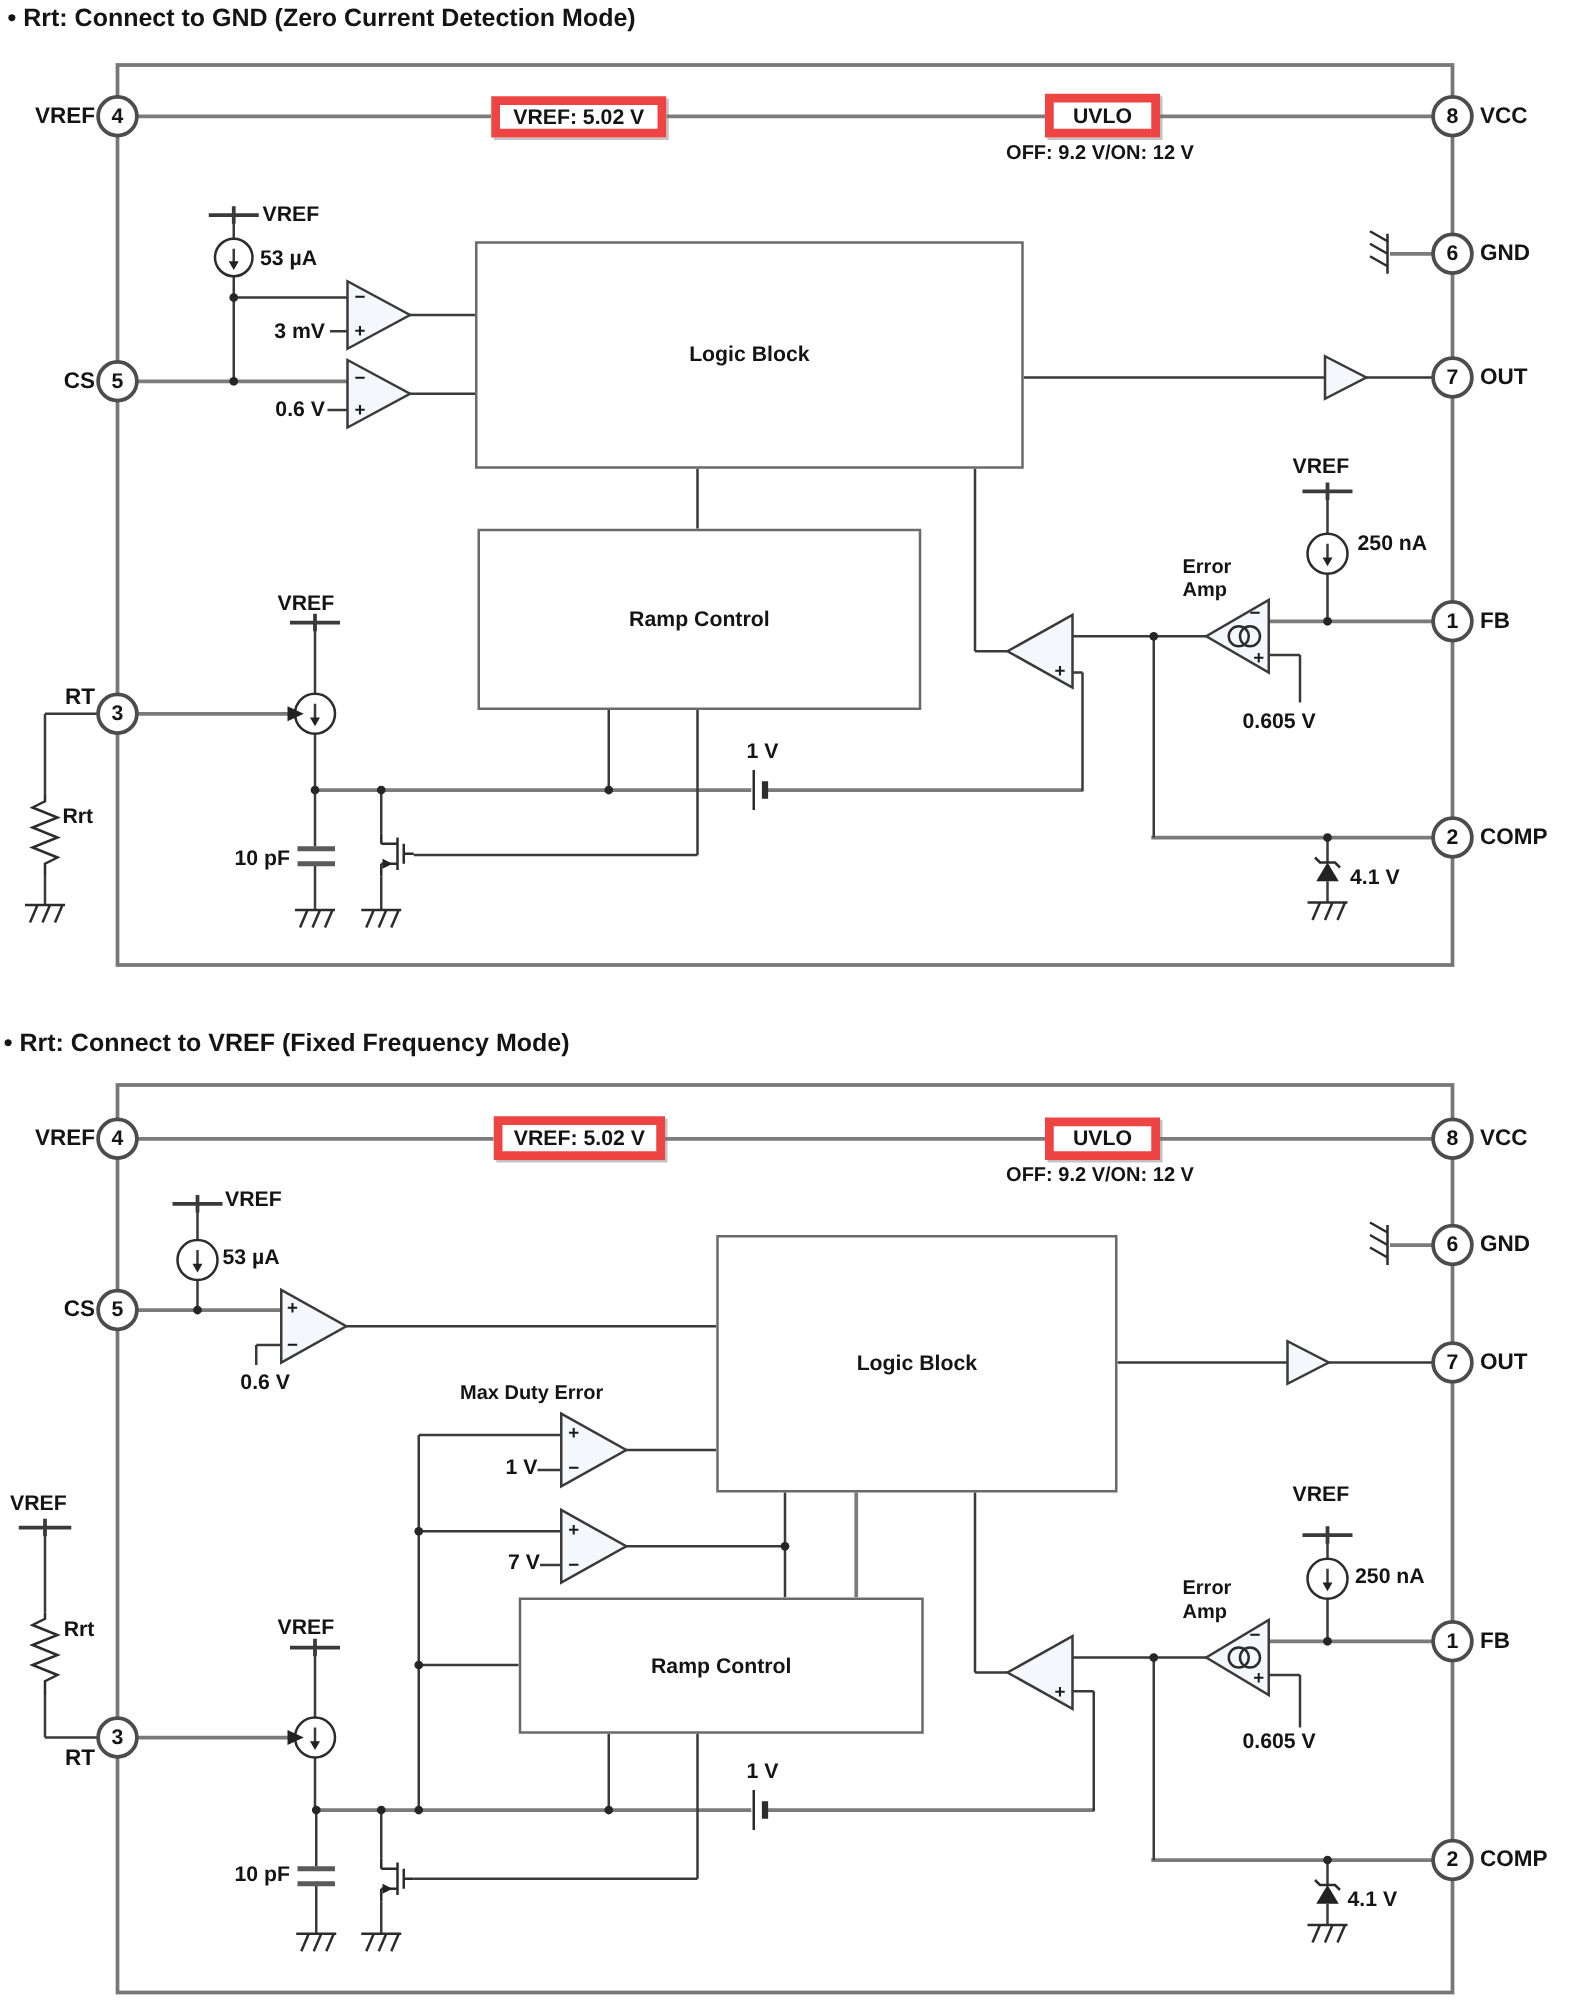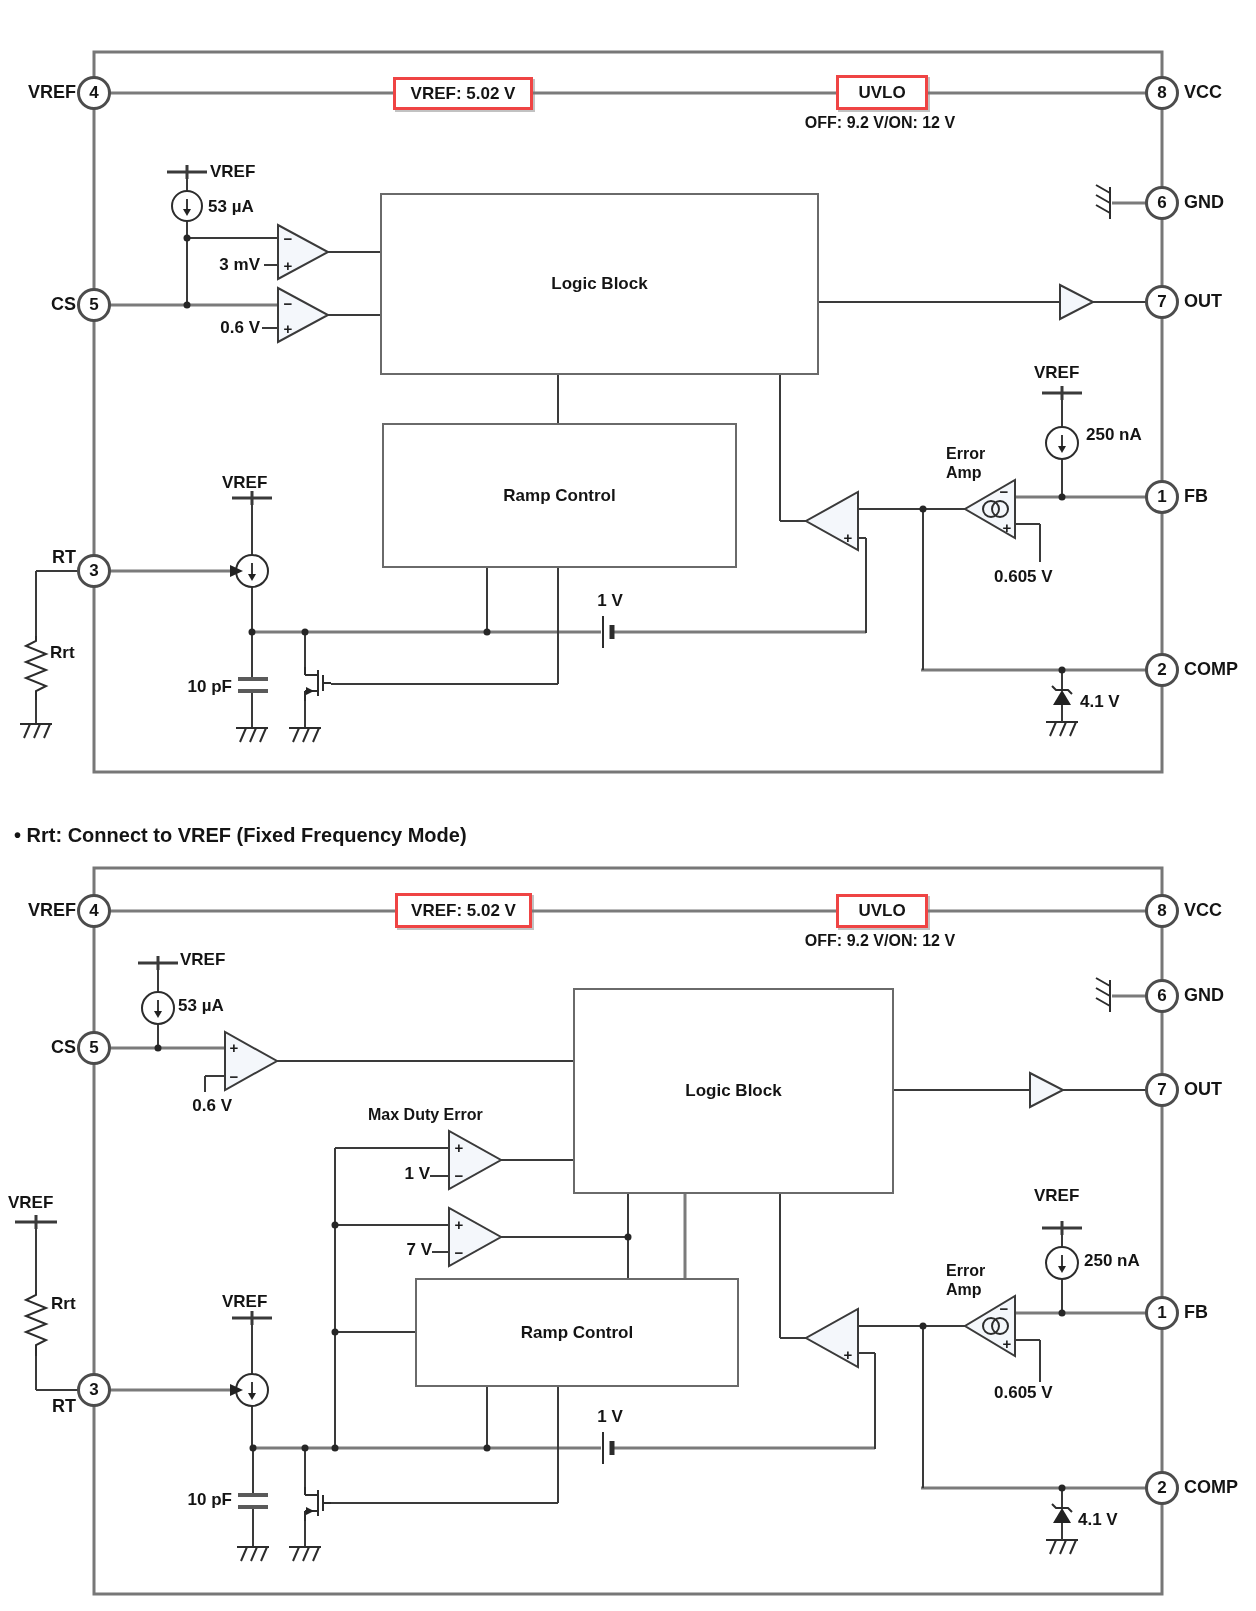--- a/index.html
+++ b/index.html
@@ -17,21 +17,21 @@
 .dk{fill:#222;stroke:none}
 .dot{fill:#262626;stroke:none}
 .frame{fill:none;stroke:#777;stroke-width:3}
 .t{position:absolute;font-weight:bold;color:#141414;white-space:nowrap;font-size:17px;z-index:6;line-height:19px}
 .f19{font-size:20px}
 .f16{font-size:16px}
 .f18{font-size:18px}
 .tr{text-align:right}
 .tc{text-align:center}
 .box{position:absolute;background:#fff;border:2px solid #6a6a6a;display:flex;align-items:center;justify-content:center;font-weight:bold;font-size:17px;color:#141414;z-index:3}
-.vbox{border:3px solid #ef4444;box-shadow:2px 2px 0 rgba(120,120,120,.45);z-index:4}
+.vbox{border:7px solid #ef4444;box-shadow:2px 2px 0 rgba(120,120,120,.45);z-index:4}
 .pin{position:absolute;width:34px;height:34px;box-sizing:border-box;border:3px solid #4c4c4c;border-radius:50%;background:#fff;display:flex;align-items:center;justify-content:center;font-weight:bold;font-size:17px;color:#141414;z-index:5;transform:translate(-50%,-50%)}
 .gl{position:absolute;font-weight:bold;font-size:15px;color:#1a1a1a;transform:translate(-50%,-50%);z-index:6}
 </style>
 </head>
 <body>
 
 <div id="canvas">
 
 <svg id="wires" width="1256" height="1611" viewBox="0 0 1256 1611">
   <g>
@@ -127,20 +127,21 @@
           <circle class="dot" cx="253" cy="1448" r="3.5"></circle>
       <circle class="dot" cx="305" cy="1448" r="3.5"></circle>
           <circle class="dot" cx="487" cy="1448" r="3.5"></circle>
       <circle class="dot" cx="923" cy="1326" r="3.5"></circle>
           <circle class="dot" cx="1062" cy="1313" r="3.5"></circle>
       <circle class="dot" cx="1062" cy="1488" r="3.5"></circle>
     </g>
   </g>
 </svg>
 
+<div class="t f19" style="left:6px;top:6px">• Rrt: Connect to GND (Zero Current Detection Mode)</div>
 
 <div class="box vbox" style="left:393px;top:77px;width:140px;height:33px;box-sizing:border-box">VREF: 5.02 V</div>
 <div class="box vbox" style="left:836px;top:75px;width:92px;height:35px;box-sizing:border-box">UVLO</div>
 <div class="t f16 tc" style="left:780px;top:113px;width:200px">OFF: 9.2 V/ON: 12 V</div>
 <div class="box" style="left:380px;top:193px;width:435px;height:178px">Logic Block</div>
 <div class="box" style="left:382px;top:423px;width:351px;height:141px">Ramp Control</div>
 
 <div class="pin" style="left:94px;top:93px">4</div>
 <div class="pin" style="left:94px;top:305px">5</div>
 <div class="pin" style="left:94px;top:571px">3</div>
@@ -174,21 +175,21 @@
 <div class="t" style="left:1080px;top:692px">4.1 V</div>
 
 <div class="gl" style="left:288px;top:238px">−</div>
 <div class="gl" style="left:288px;top:265px">+</div>
 <div class="gl" style="left:288px;top:303px">−</div>
 <div class="gl" style="left:288px;top:328px">+</div>
 <div class="gl" style="left:848px;top:537px">+</div>
 <div class="gl" style="left:1004px;top:491px">−</div>
 <div class="gl" style="left:1007px;top:527px">+</div>
 
-<div class="t f19" style="left:14px;top:826px">• Rrt: Connect to VREF (Fixed Frequency Mode)</div>
+<div class="t f19" style="left:3px;top:826px">• Rrt: Connect to VREF (Fixed Frequency Mode)</div>
 
 <div class="box vbox" style="left:395px;top:893px;width:137px;height:35px;box-sizing:border-box">VREF: 5.02 V</div>
 <div class="box vbox" style="left:836px;top:894px;width:92px;height:34px;box-sizing:border-box">UVLO</div>
 <div class="t f16 tc" style="left:780px;top:931px;width:200px">OFF: 9.2 V/ON: 12 V</div>
 <div class="box" style="left:573px;top:988px;width:317px;height:202px">Logic Block</div>
 <div class="box" style="left:415px;top:1278px;width:320px;height:105px">Ramp Control</div>
 <div class="t f16" style="left:368px;top:1105px">Max Duty Error</div>
 
 <div class="pin" style="left:94px;top:911px">4</div>
 <div class="pin" style="left:94px;top:1048px">5</div>

